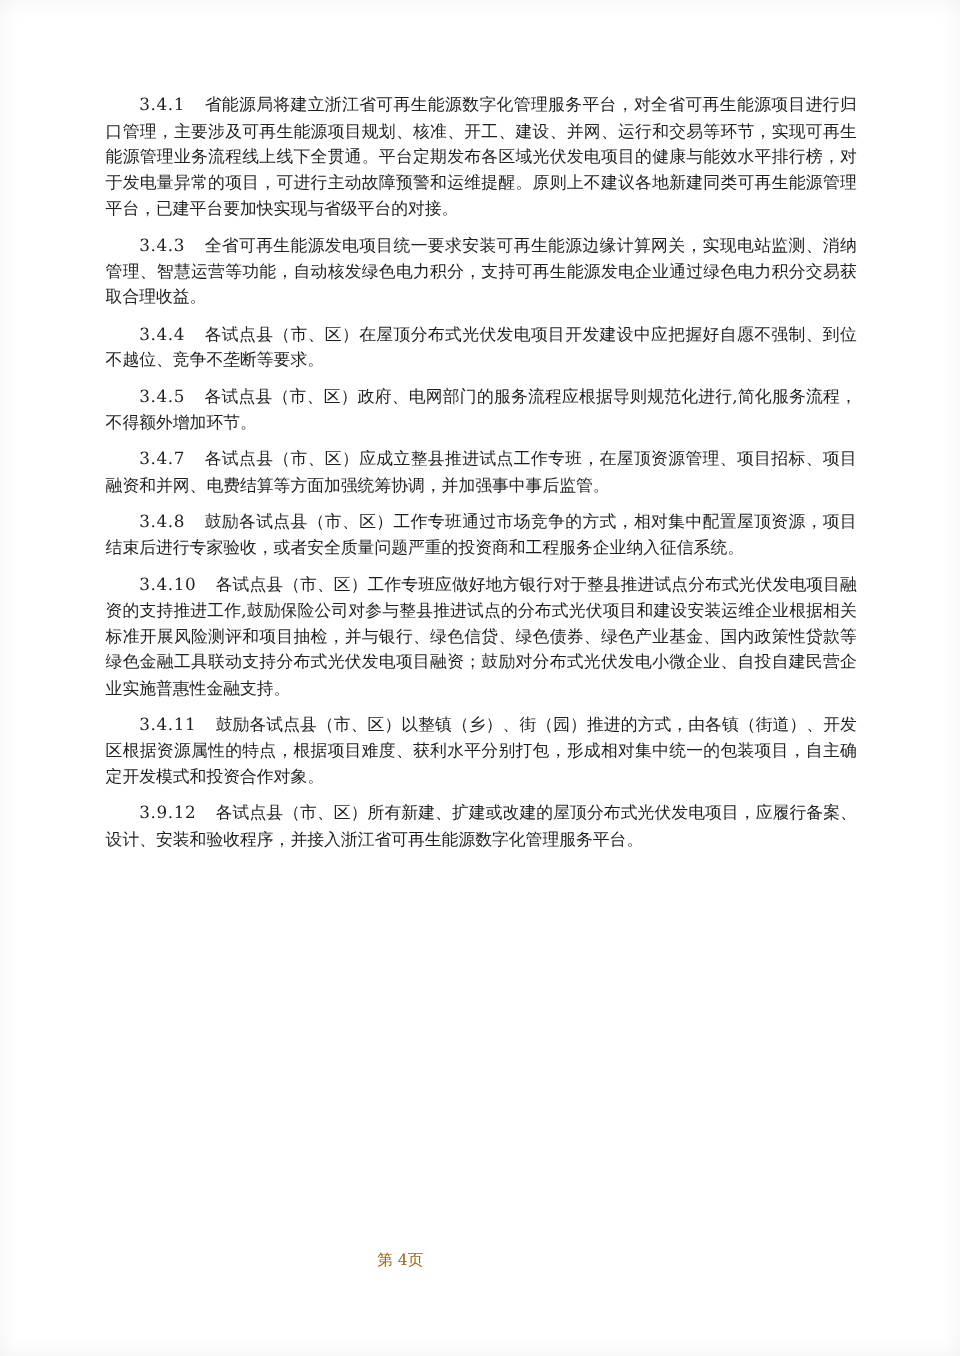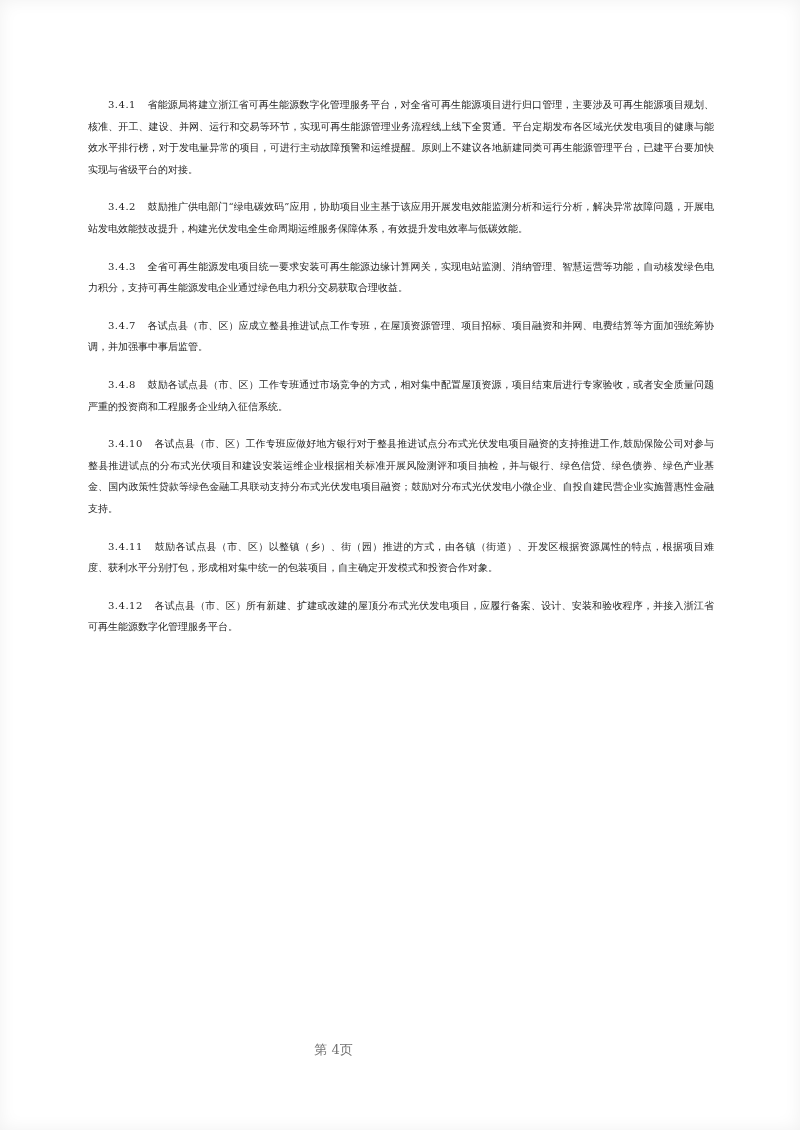--- a/index.html
+++ b/index.html
@@ -17,64 +17,65 @@
   }
   .page {
     position: absolute;
     left: 0; top: 0;
     width: 800px;
     height: 1130px;
     box-sizing: border-box;
     padding: 78px 86px 0 88px;
   }
   p.clause {
-    font-size: 10px;
+    font-size: 14px;
     line-height: 21.6px;
     text-align: justify;
     text-align-last: left;
     text-indent: 2em;
-    margin: 16px 0 9px 0;
+    margin: 0 0 9px 0;
     word-break: break-all;
   }
   .num {
     margin-right: 1.15em;
     letter-spacing: 0.5px;
     white-space: nowrap;
   }
   .footer {
     position: absolute;
     top: 1041px;
     left: 0;
     width: 667px;
     text-align: center;
     font-size: 13px;
-    color: #737373;
+    color: #a16207;
   }
 </style>
 </head>
 <body>
 
 <div class="page">
 
   <p class="clause"><span class="num">3.4.1</span><span>省能源局将建立浙江省可再生能源数字化管理服务平台，对全省可再生能源项目进行归口管理，主要涉及可再生能源项目规划、核准、开工、建设、并网、运行和交易等环节，实现可再生能源管理业务流程线上线下全贯通。平台定期发布各区域光伏发电项目的健康与能效水平排行榜，对于发电量异常的项目，可进行主动故障预警和运维提醒。原则上不建议各地新建同类可再生能源管理平台，已建平台要加快实现与省级平台的对接。</span></p>
 
-  <p class="clause"><span class="num">3.4.2</span><span>鼓励推广供电部门“绿电碳效码”应用，协助项目业主基于该应用开展发电效能监测分析和运行分析，解决异常故障问题，开展电站发电效能技改提升，构建光伏发电全生命周期运维服务保障体系，有效提升发电效率与低碳效能。</span></p>
 
   <p class="clause"><span class="num">3.4.3</span><span>全省可再生能源发电项目统一要求安装可再生能源边缘计算网关，实现电站监测、消纳管理、智慧运营等功能，自动核发绿色电力积分，支持可再生能源发电企业通过绿色电力积分交易获取合理收益。</span></p>
 
+  <p class="clause"><span class="num">3.4.4</span><span>各试点县（市、区）在屋顶分布式光伏发电项目开发建设中应把握好自愿不强制、到位不越位、竞争不垄断等要求。</span></p>
 
+  <p class="clause"><span class="num">3.4.5</span><span>各试点县（市、区）政府、电网部门的服务流程应根据导则规范化进行,简化服务流程，不得额外增加环节。</span></p>
 
 
   <p class="clause"><span class="num">3.4.7</span><span>各试点县（市、区）应成立整县推进试点工作专班，在屋顶资源管理、项目招标、项目融资和并网、电费结算等方面加强统筹协调，并加强事中事后监管。</span></p>
 
   <p class="clause"><span class="num">3.4.8</span><span>鼓励各试点县（市、区）工作专班通过市场竞争的方式，相对集中配置屋顶资源，项目结束后进行专家验收，或者安全质量问题严重的投资商和工程服务企业纳入征信系统。</span></p>
 
 
   <p class="clause"><span class="num">3.4.10</span><span>各试点县（市、区）工作专班应做好地方银行对于整县推进试点分布式光伏发电项目融资的支持推进工作,鼓励保险公司对参与整县推进试点的分布式光伏项目和建设安装运维企业根据相关标准开展风险测评和项目抽检，并与银行、绿色信贷、绿色债券、绿色产业基金、国内政策性贷款等绿色金融工具联动支持分布式光伏发电项目融资；鼓励对分布式光伏发电小微企业、自投自建民营企业实施普惠性金融支持。</span></p>
 
   <p class="clause"><span class="num">3.4.11</span><span>鼓励各试点县（市、区）以整镇（乡）、街（园）推进的方式，由各镇（街道）、开发区根据资源属性的特点，根据项目难度、获利水平分别打包，形成相对集中统一的包装项目，自主确定开发模式和投资合作对象。</span></p>
 
-  <p class="clause"><span class="num">3.4.12</span><span>各试点县（市、区）所有新建、扩建或改建的屋顶分布式光伏发电项目，应履行备案、设计、安装和验收程序，并接入浙江省可再生能源数字化管理服务平台。</span></p>
+  <p class="clause"><span class="num">3.9.12</span><span>各试点县（市、区）所有新建、扩建或改建的屋顶分布式光伏发电项目，应履行备案、设计、安装和验收程序，并接入浙江省可再生能源数字化管理服务平台。</span></p>
 
 
 </div>
 
 <div class="footer">第 4页</div>
 
 </body></html>

